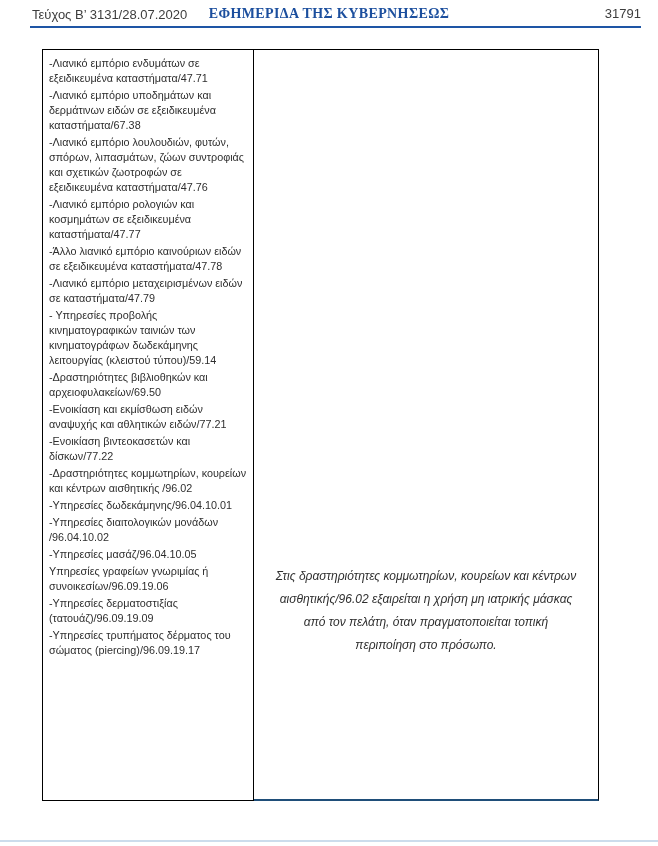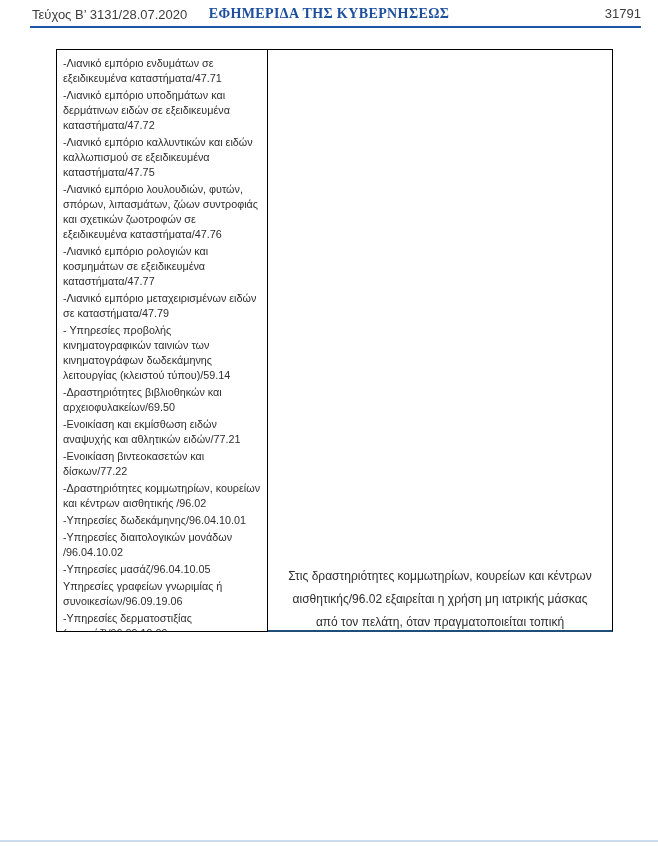--- a/index.html
+++ b/index.html
@@ -28,22 +28,22 @@
     position:absolute;right:17px;top:6px;
     font-size:13px;color:#3d3d3d;white-space:nowrap;
   }
   .hdr-rule{
     position:absolute;left:30px;top:26px;
     width:611px;height:2px;background:#1e55a5;
   }
 
   
   .sheet-table{
-    position:absolute;left:56px;top:49px;
-    width:557px;height:583px;
+    position:absolute;left:42px;top:49px;
+    width:557px;height:752px;
     display:flex;box-sizing:border-box;
   }
   .cell-left{
     box-sizing:border-box;
     width:212px;height:100%;
     border:1.5px solid #000;
     padding:6px 5px 4px 6px;
     overflow:hidden;
     color:#2e2e2e;
   }
@@ -58,20 +58,21 @@
     border-right:1.5px solid #000;
     border-bottom:2px solid #1f4e79;
     padding:515px 20px 0 20px;
     overflow:hidden;
   }
   .note-text{
     margin:0;
     font-size:12px;line-height:23px;
     text-align:center;
     color:#2e2e2e;
+    font-style:italic;
   }
 
   
   .footer-line{
     position:absolute;left:0;top:840px;
     width:658px;height:2px;background:#ccdcec;
   }
 </style>
 </head>
 <body>
@@ -82,35 +83,36 @@
 
   <div class="hdr-title">ΕΦΗΜΕΡΙΔΑ ΤΗΣ ΚΥΒΕΡΝΗΣΕΩΣ</div>
 
   <div class="hdr-page">31791</div>
 
   <div class="hdr-rule"></div>
 
   <div class="sheet-table">
     <div class="cell-left">
         <p>-Λιανικό εμπόριο ενδυμάτων σε εξειδικευμένα καταστήματα/47.71</p>
-        <p>-Λιανικό εμπόριο υποδημάτων και δερμάτινων ειδών σε εξειδικευμένα καταστήματα/47.72</p>
-        <p>-Λιανικό εμπόριο καλλυντικών και ειδών καλλωπισμού σε εξειδικευμένα καταστήματα/47.75</p>
+        <p>-Λιανικό εμπόριο υποδημάτων και δερμάτινων ειδών σε εξειδικευμένα καταστήματα/67.38</p>
         <p>-Λιανικό εμπόριο λουλουδιών, φυτών, σπόρων, λιπασμάτων, ζώων συντροφιάς και σχετικών ζωοτροφών σε εξειδικευμένα καταστήματα/47.76</p>
         <p>-Λιανικό εμπόριο ρολογιών και κοσμημάτων σε εξειδικευμένα καταστήματα/47.77</p>
+        <p>-Άλλο λιανικό εμπόριο καινούριων ειδών σε εξειδικευμένα καταστήματα/47.78</p>
         <p>-Λιανικό εμπόριο μεταχειρισμένων ειδών σε καταστήματα/47.79</p>
         <p>- Υπηρεσίες προβολής κινηματογραφικών ταινιών των κινηματογράφων δωδεκάμηνης λειτουργίας (κλειστού τύπου)/59.14</p>
         <p>-Δραστηριότητες βιβλιοθηκών και αρχειοφυλακείων/69.50</p>
         <p>-Ενοικίαση και εκμίσθωση ειδών αναψυχής και αθλητικών ειδών/77.21</p>
         <p>-Ενοικίαση βιντεοκασετών και δίσκων/77.22</p>
         <p>-Δραστηριότητες κομμωτηρίων, κουρείων και κέντρων αισθητικής /96.02</p>
         <p>-Υπηρεσίες δωδεκάμηνης/96.04.10.01</p>
         <p>-Υπηρεσίες διαιτολογικών μονάδων /96.04.10.02</p>
         <p>-Υπηρεσίες μασάζ/96.04.10.05</p>
         <p>Υπηρεσίες γραφείων γνωριμίας ή συνοικεσίων/96.09.19.06</p>
         <p>-Υπηρεσίες δερματοστιξίας (τατουάζ)/96.09.19.09</p>
+        <p>-Υπηρεσίες τρυπήματος δέρματος του σώματος (piercing)/96.09.19.17</p>
       </div>
 
     <div class="cell-right">
       <p class="note-text">Στις δραστηριότητες κομμωτηρίων, κουρείων και κέντρων αισθητικής/96.02 εξαιρείται η χρήση μη ιατρικής μάσκας από τον πελάτη, όταν πραγματοποιείται τοπική περιποίηση στο πρόσωπο.</p>
     </div>
   </div>
 
   <div class="footer-line"></div>
 
 </div>

